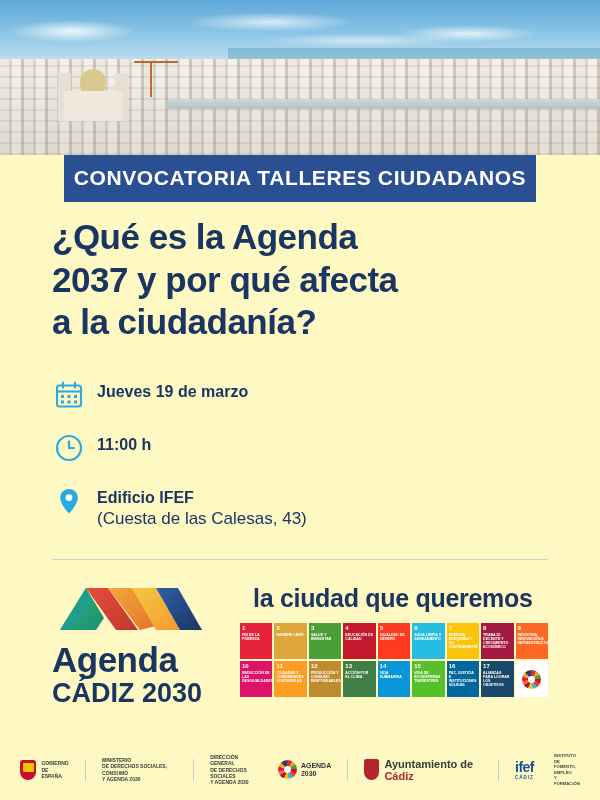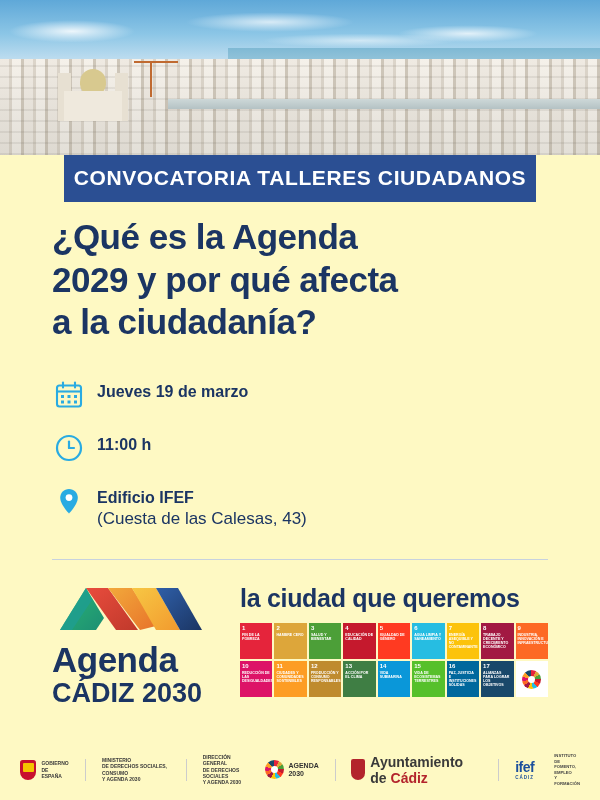--- a/index.html
+++ b/index.html
@@ -119,21 +119,21 @@
   
   .agenda-block { display: flex; margin-top: 20px; align-items: flex-start; }
   .agenda-logo { width: 180px; min-width:180px; }
   .agenda-word {
     font-size: 35px; font-weight: bold; color:#1b3563; letter-spacing:-0.5px; line-height:1; margin-top:4px;
   }
   .agenda-cadiz {
     font-size: 27px; font-weight: bold; color:#1b3563; letter-spacing:0px; line-height:1.1; margin-top:2px;
   }
   .claim {
-    color:#1b3563; font-size: 25px; font-weight: bold; letter-spacing:-0.3px; padding-left: 8px; margin-top: 4px;
+    color:#1b3563; font-size: 25px; font-weight: bold; letter-spacing:-0.3px; padding-left: 8px; margin-top: 4px; margin-left: 13px;
   }
   .sdg-grid {
     display: grid;
     grid-template-columns: repeat(9, 1fr);
     gap: 2px;
     margin-top: 10px;
     padding-left: 8px;
   }
   .sdg {
     position: relative;
@@ -163,21 +163,21 @@
   .esp-shield::after{content:"";position:absolute;left:3px;top:3px;width:11px;height:9px;background:#f5c400;border-radius:1px;}
   .sep { width:1px; height:22px; background:#cccccc; }
   .a2030 { display:flex; align-items:center; gap:4px; }
   .wheel { width:19px; height:19px; border-radius:50%;
     background: conic-gradient(#e5243b 0 8%, #dda63a 0 16%, #4c9f38 0 24%, #c5192d 0 32%, #ff3a21 0 40%, #26bde2 0 48%, #fcc30b 0 56%, #a21942 0 64%, #fd6925 0 72%, #dd1367 0 80%, #fd9d24 0 88%, #19486a 0 100%);
     position: relative; }
   .wheel::after { content:""; position:absolute; left:6px; top:6px; width:7px; height:7px; background:#fff; border-radius:50%; }
   .a2030 .t { font-size:7px; font-weight:bold; color:#333; line-height:1.1; }
   .ayto { display:flex; align-items:center; gap:5px; }
   .ayto-shield { width:19px; height:21px; background:#b3242c; border-radius:3px 3px 10px 10px; }
-  .ayto .t1 { font-size:14px; font-weight:bold; color:#3a3a3a; }
+  .ayto .t1 { font-size:11px; font-weight:bold; color:#3a3a3a; }
   .ayto .t1 b { color:#b3242c; }
   .ifef { display:flex; align-items:center; gap:20px; }
   .ifef .mark { font-size:14px; font-weight:bold; color:#1b4f9c; letter-spacing:-.5px; }
   .ifef .sub { font-size:4.2px; color:#444; font-weight:bold; line-height:1.3; }
 </style>
 </head>
 <body>
 
 <div class="poster">
 
@@ -195,21 +195,21 @@
     </div>
     <div class="crane"></div>
   </div>
 
   <div class="banner">CONVOCATORIA TALLERES CIUDADANOS</div>
 
   <div class="content">
 
     <div class="title">
       <div>¿Qué es la Agenda</div>
-      <div>2029 y por qué afecta</div>
+      <div>2037 y por qué afecta</div>
       <div>a la ciudadanía?</div>
     </div>
 
     <div class="info">
 
       <div class="info-row">
         <span class="info-icon">
           <svg width="30" height="30" viewBox="0 0 30 30">
             <rect x="3" y="5.5" width="24" height="21" rx="2.5" fill="none" stroke="#29abe2" stroke-width="2.1"></rect>
             <line x1="3" y1="11.5" x2="27" y2="11.5" stroke="#29abe2" stroke-width="2.1"></line>

